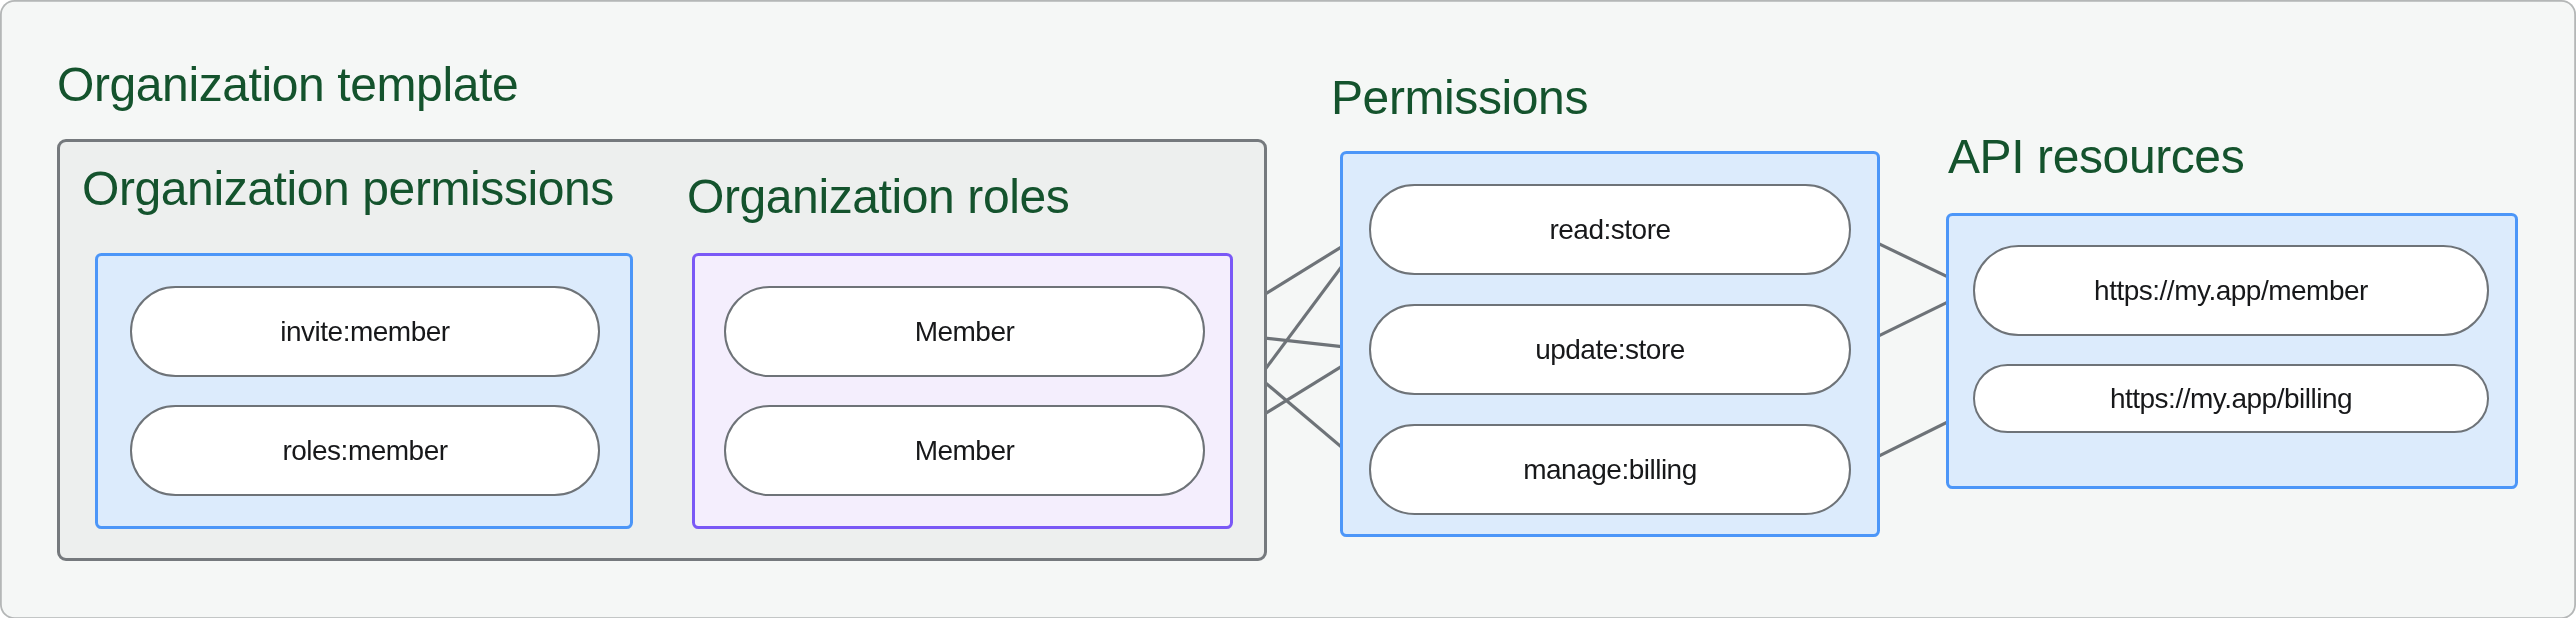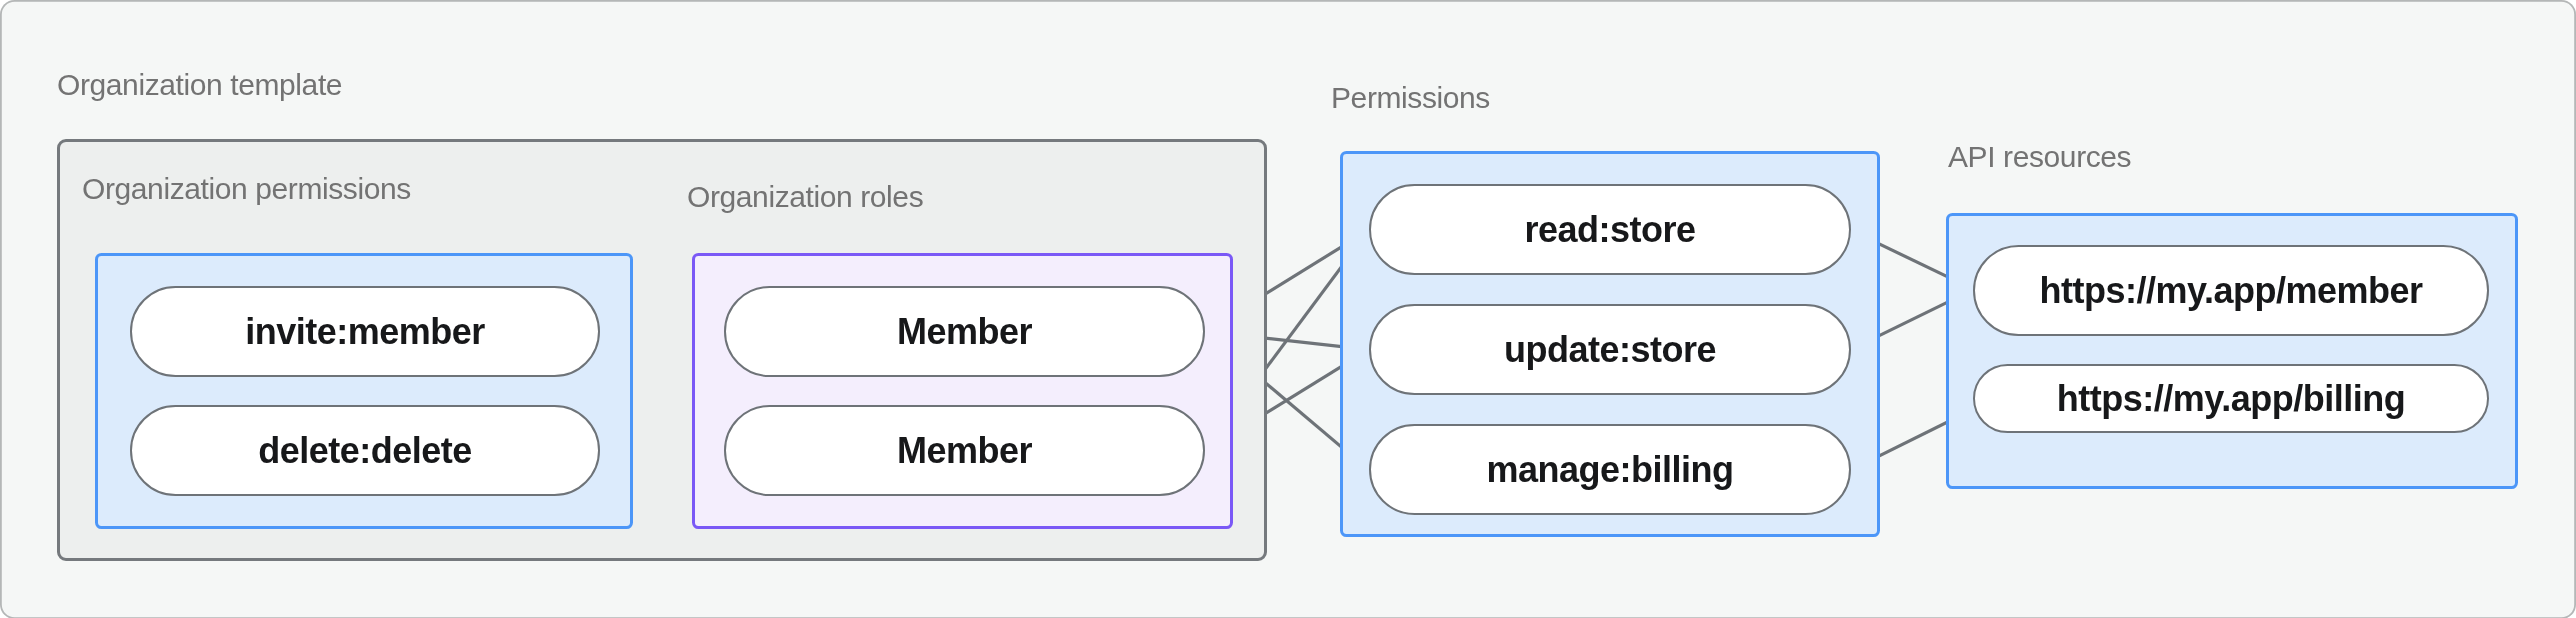--- a/index.html
+++ b/index.html
@@ -12,24 +12,24 @@
     position: relative;
     width: 2576px;
     height: 619px;
     background: #f5f7f6;
     border-radius: 14.6px;
     box-shadow: inset 0 0 0 1.8px rgba(60,64,66,0.35);
     overflow: hidden;
   }
   .section-label {
     position: absolute;
-    font-size: 30px;
+    font-size: 48px;
     font-weight: 500;
     letter-spacing: -0.4px;
-    color: #737373;
+    color: #14532d;
     white-space: nowrap;
     line-height: 42px;
   }
   .group-box {
     position: absolute;
     box-sizing: border-box;
     border-radius: 9px;
   }
   .gray-box {
     background: #edefee;
@@ -47,22 +47,22 @@
   }
   .pill {
     position: absolute;
     box-sizing: border-box;
     background: #ffffff;
     border: 2.7px solid #6e7378;
     border-radius: 55px;
     display: flex;
     align-items: center;
     justify-content: center;
-    font-size: 36px;
-    font-weight: 700;
+    font-size: 28px;
+    font-weight: 400;
     letter-spacing: -0.5px;
     color: #17181a;
     white-space: nowrap;
   }
   .wires {
     position: absolute;
     left: 0; top: 0;
     width: 2576px;
     height: 619px;
     pointer-events: none;
@@ -97,21 +97,21 @@
   <div class="section-label" style="left:57px; top:64px;">Organization template</div>
 
   <div class="group-box gray-box" style="left:57px; top:139px; width:1210px; height:422px;"></div>
 
   <div class="section-label" style="left:82px; top:168px;text-align:center;">Organization permissions</div>
 
   <div class="group-box blue-box" style="left:95px; top:253px; width:538px; height:276px;"></div>
 
   <div class="pill" style="left:130px; top:286px; width:470px; height:91px;">invite:member</div>
 
-  <div class="pill" style="left:130px; top:405px; width:470px; height:91px;">delete:delete</div>
+  <div class="pill" style="left:130px; top:405px; width:470px; height:91px;">roles:member</div>
 
   <div class="section-label" style="left:687px; top:176px;">Organization roles</div>
 
   <div class="group-box purple-box" style="left:692px; top:253px; width:541px; height:276px;"></div>
 
   <div class="pill" style="left:724px; top:286px; width:481px; height:91px;">Member</div>
 
   <div class="pill" style="left:724px; top:405px; width:481px; height:91px;">Member</div>
 
   <div class="section-label" style="left:1331px; top:77px;">Permissions</div>

